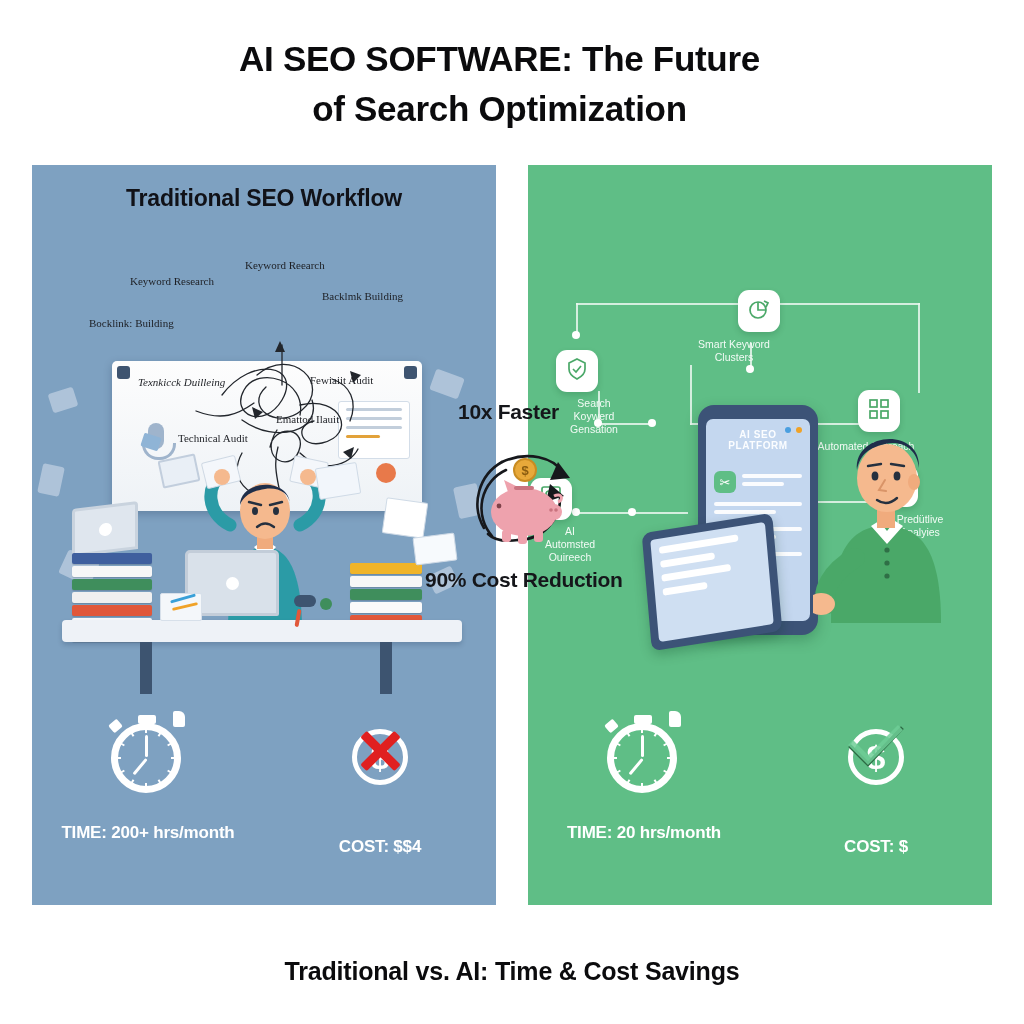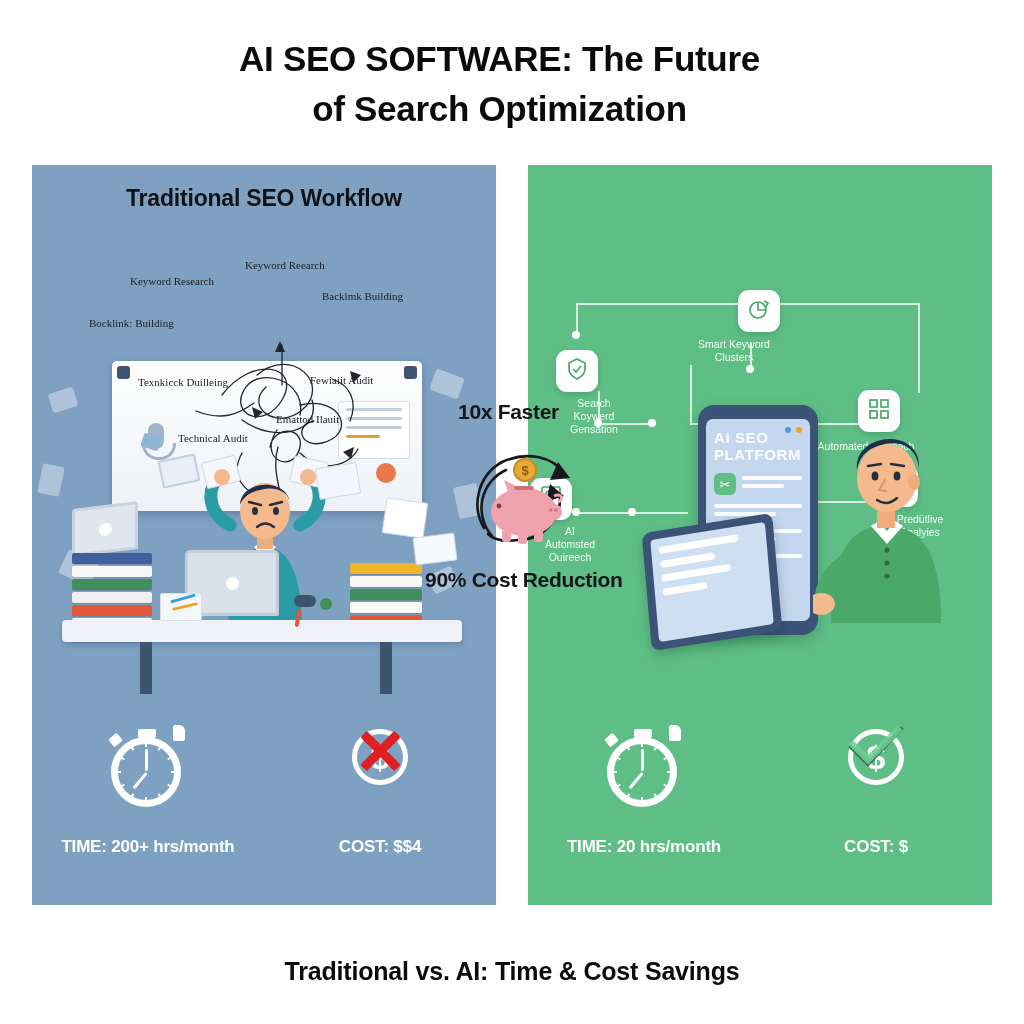--- a/index.html
+++ b/index.html
@@ -138,21 +138,21 @@
   .lap-dot {
     position: absolute; left: 50%; top: 50%;
     width: 13px; height: 13px; margin: -6px 0 0 -6px;
     background: #fff; border-radius: 50%;
   }
   .desk-item { position: absolute; border-radius: 2px; }
 
   
   .stats-row {
     position: absolute; bottom: 48px; left: 0; width: 100%;
-    display: flex; justify-content: space-around; align-items: flex-end;
+    display: flex; justify-content: space-around; 
   }
   .stat { text-align: center; width: 48%; position: relative; }
   .stat-label {
     margin-top: 12px;
     font-size: 17px; font-weight: bold; color: #ffffff;
     letter-spacing: -0.2px;
   }
   .icon-wrap { height: 96px; position: relative; }
 
   
@@ -241,22 +241,22 @@
     background: #3c5377; border-radius: 16px;
     box-shadow: 0 5px 14px rgba(0,50,25,.25);
     padding: 14px 8px;
   }
   #tablet-screen {
     width: 100%; height: 100%;
     background: #c4d7ef; border-radius: 7px;
     padding: 10px 8px;
   }
   #tablet-title {
-    font-size: 15px; font-weight: bold; color: #fbfdff;
-    letter-spacing: .6px; text-align: left; margin-bottom: 10px;
+    font-size: 10px; font-weight: bold; color: #fbfdff;
+    letter-spacing: .6px; text-align: center; margin-bottom: 20px;
   }
   .row-block { display: flex; gap: 6px; margin-bottom: 9px; align-items: center; }
   .row-icon {
     width: 22px; height: 22px; background: #5fbe86;
     border-radius: 6px; flex: none;
     display:flex;align-items:center;justify-content:center;
     color:#fff;font-size:13px;line-height:1;
   }
   .row-lines { flex: 1; }
   .row-lines i {
@@ -424,21 +424,21 @@
   <div class="desk-item" style="left:344px;top:298px;width:20px;height:20px;border-radius:50%;background:#e8794a;"></div>
   <div class="desk-item" style="left:382px;top:370px;width:42px;height:28px;background:#f7fafd;border:1px solid #cfdae6;transform:rotate(-7deg);"></div>
   <div class="desk-item" style="left:128px;top:292px;width:38px;height:28px;background:#e9eff6;border:2px solid #c2cedd;transform:rotate(-12deg);"></div>
   <div class="desk-item" style="left:110px;top:270px;width:18px;height:14px;background:#8fb4d6;transform:rotate(18deg);"></div>
 
   <div id="left-labels">
       <div class="wb-label" style="left: 98px; top: 110px;">Keyword Research</div>
       <div class="wb-label" style="left: 213px; top: 94px;">Keyword Reearch</div>
       <div class="wb-label" style="left: 290px; top: 125px;">Backlmk Building</div>
       <div class="wb-label" style="left: 57px; top: 152px;">Bocklink: Building</div>
-      <div class="wb-label" style="left: 106px; top: 211px;">Texnkicck Duilleing</div>
+      <div class="wb-label" style="left: 106px; top: 211px; font-style: italic;">Texnkicck Duilleing</div>
       <div class="wb-label" style="left: 278px; top: 209px;">Fewiaiit Audit</div>
       <div class="wb-label" style="left: 244px; top: 248px;">Emattod Ilauit</div>
       <div class="wb-label" style="left: 146px; top: 267px;">Technical Audit</div>
     </div>
 
   <div class="stats-row">
     <div class="stat">
       <div class="icon-wrap">
         <div class="stopwatch">
           <div class="sw-crown"></div>

